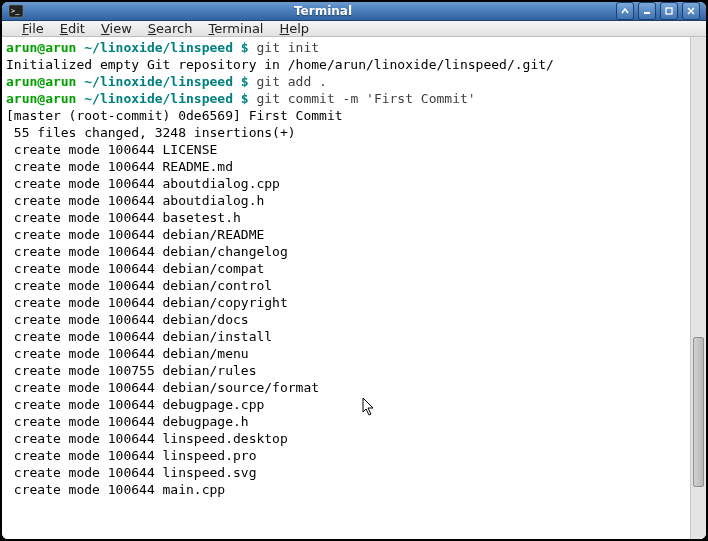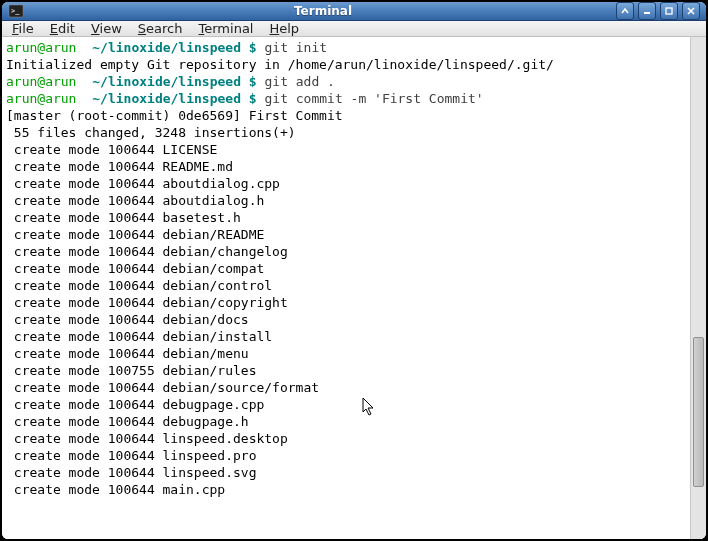--- a/index.html
+++ b/index.html
@@ -59,21 +59,21 @@
     color: #fff;
     font-size: 10px;
     cursor: pointer;
   }
   .menubar {
     height: 26px;
     background: linear-gradient(to bottom, #f5f5f5, #e2e2e2);
     border-bottom: 1px solid #c0c0c0;
     display: flex;
     align-items: center;
-    padding: 0 10px;
+    padding: 0 20px;
     gap: 16px;
     font-size: 13px;
     color: #222;
   }
   .menubar .menuitem {
     cursor: pointer;
   }
   .menubar .menuitem .ul {
     text-decoration: underline;
   }
@@ -103,22 +103,22 @@
   }
   .scrollbar .thumb {
     position: absolute;
     left: 2px; right: 2px;
     top: 300px;
     height: 150px;
     background: linear-gradient(to right, #d0d0d0, #b8b8b8);
     border: 1px solid #909090;
     border-radius: 2px;
   }
-  .p-user { color: #00a000; font-weight: normal; }
-  .p-path { color: #008080; font-weight: bold; margin-left: 8px; }
+  .p-user { color: #00a000; font-weight: bold; }
+  .p-path { color: #008080; font-weight: bold; }
   .p-dollar { color: #008080; font-weight: bold; }
   .p-cmd { color: #404040; }
   .line { display: block; }
   .cursor-ptr {
     position: absolute;
     left: 360px;
     top: 360px;
     pointer-events: none;
   }
 </style>

